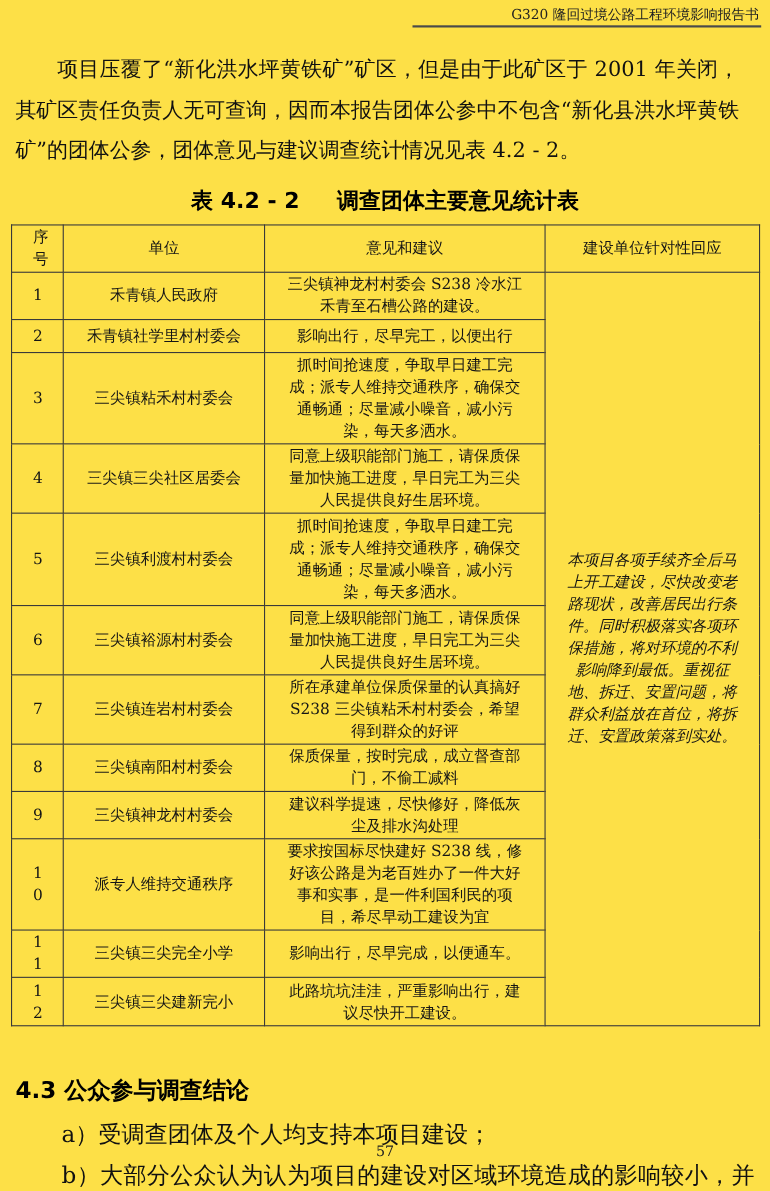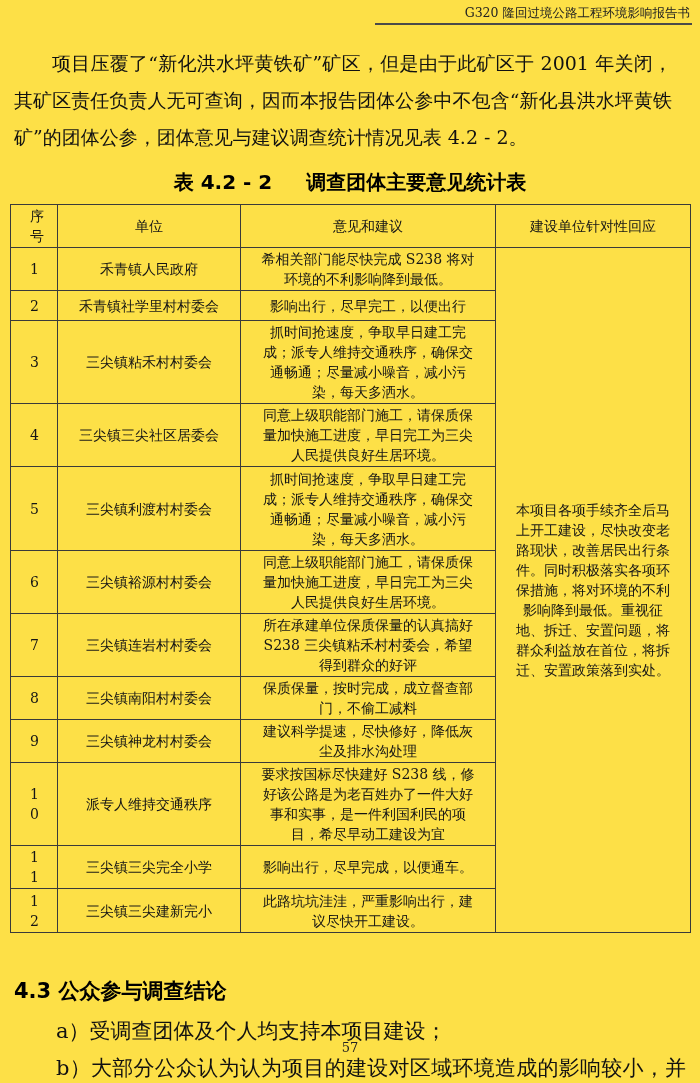--- a/index.html
+++ b/index.html
@@ -61,21 +61,21 @@
     padding: 1px 19px;
     font-weight: normal;
     word-break: break-all;
     box-sizing: border-box;
     color: #151515;
   }
   col.c-no   { width: 47px; }
   col.c-unit { width: 183px; }
   col.c-op   { width: 255px; }
   col.c-resp { width: 195px; }
-  td.cell-response { padding: 4px 7px; line-height: 21px; }
+  td.cell-response { padding: 4px 7px; line-height: 21px; font-style: italic; }
   
   .section-heading {
     margin: 44px 14px 0 14px;
     font-size: 21px;
     font-weight: bold;
     font-family: "DejaVu Sans", "Liberation Sans", sans-serif;
     color: #000;
   }
   .conclusion-item {
     margin: 0 14px;
@@ -124,21 +124,21 @@
         <th>序号</th>
         <th>单位</th>
         <th>意见和建议</th>
         <th>建设单位针对性回应</th>
       </tr>
     </thead>
     <tbody>
       <tr style="height:42px;">
         <td>1</td>
         <td>禾青镇人民政府</td>
-        <td>希相关部门能尽快完成 S238 将对环境的不利影响降到最低。</td>
+        <td>三尖镇神龙村村委会 S238 冷水江禾青至石槽公路的建设。</td>
         <td class="cell-response" rowspan="12">本项目各项手续齐全后马上开工建设，尽快改变老路现状，改善居民出行条件。同时积极落实各项环保措施，将对环境的不利影响降到最低。重视征地、拆迁、安置问题，将群众利益放在首位，将拆迁、安置政策落到实处。</td>
       </tr>
       <tr style="height:30px;">
         <td>2</td>
         <td>禾青镇社学里村村委会</td>
         <td>影响出行，尽早完工，以便出行</td>
       </tr>
       <tr style="height:82px;">
         <td>3</td>
         <td>三尖镇粘禾村村委会</td>

